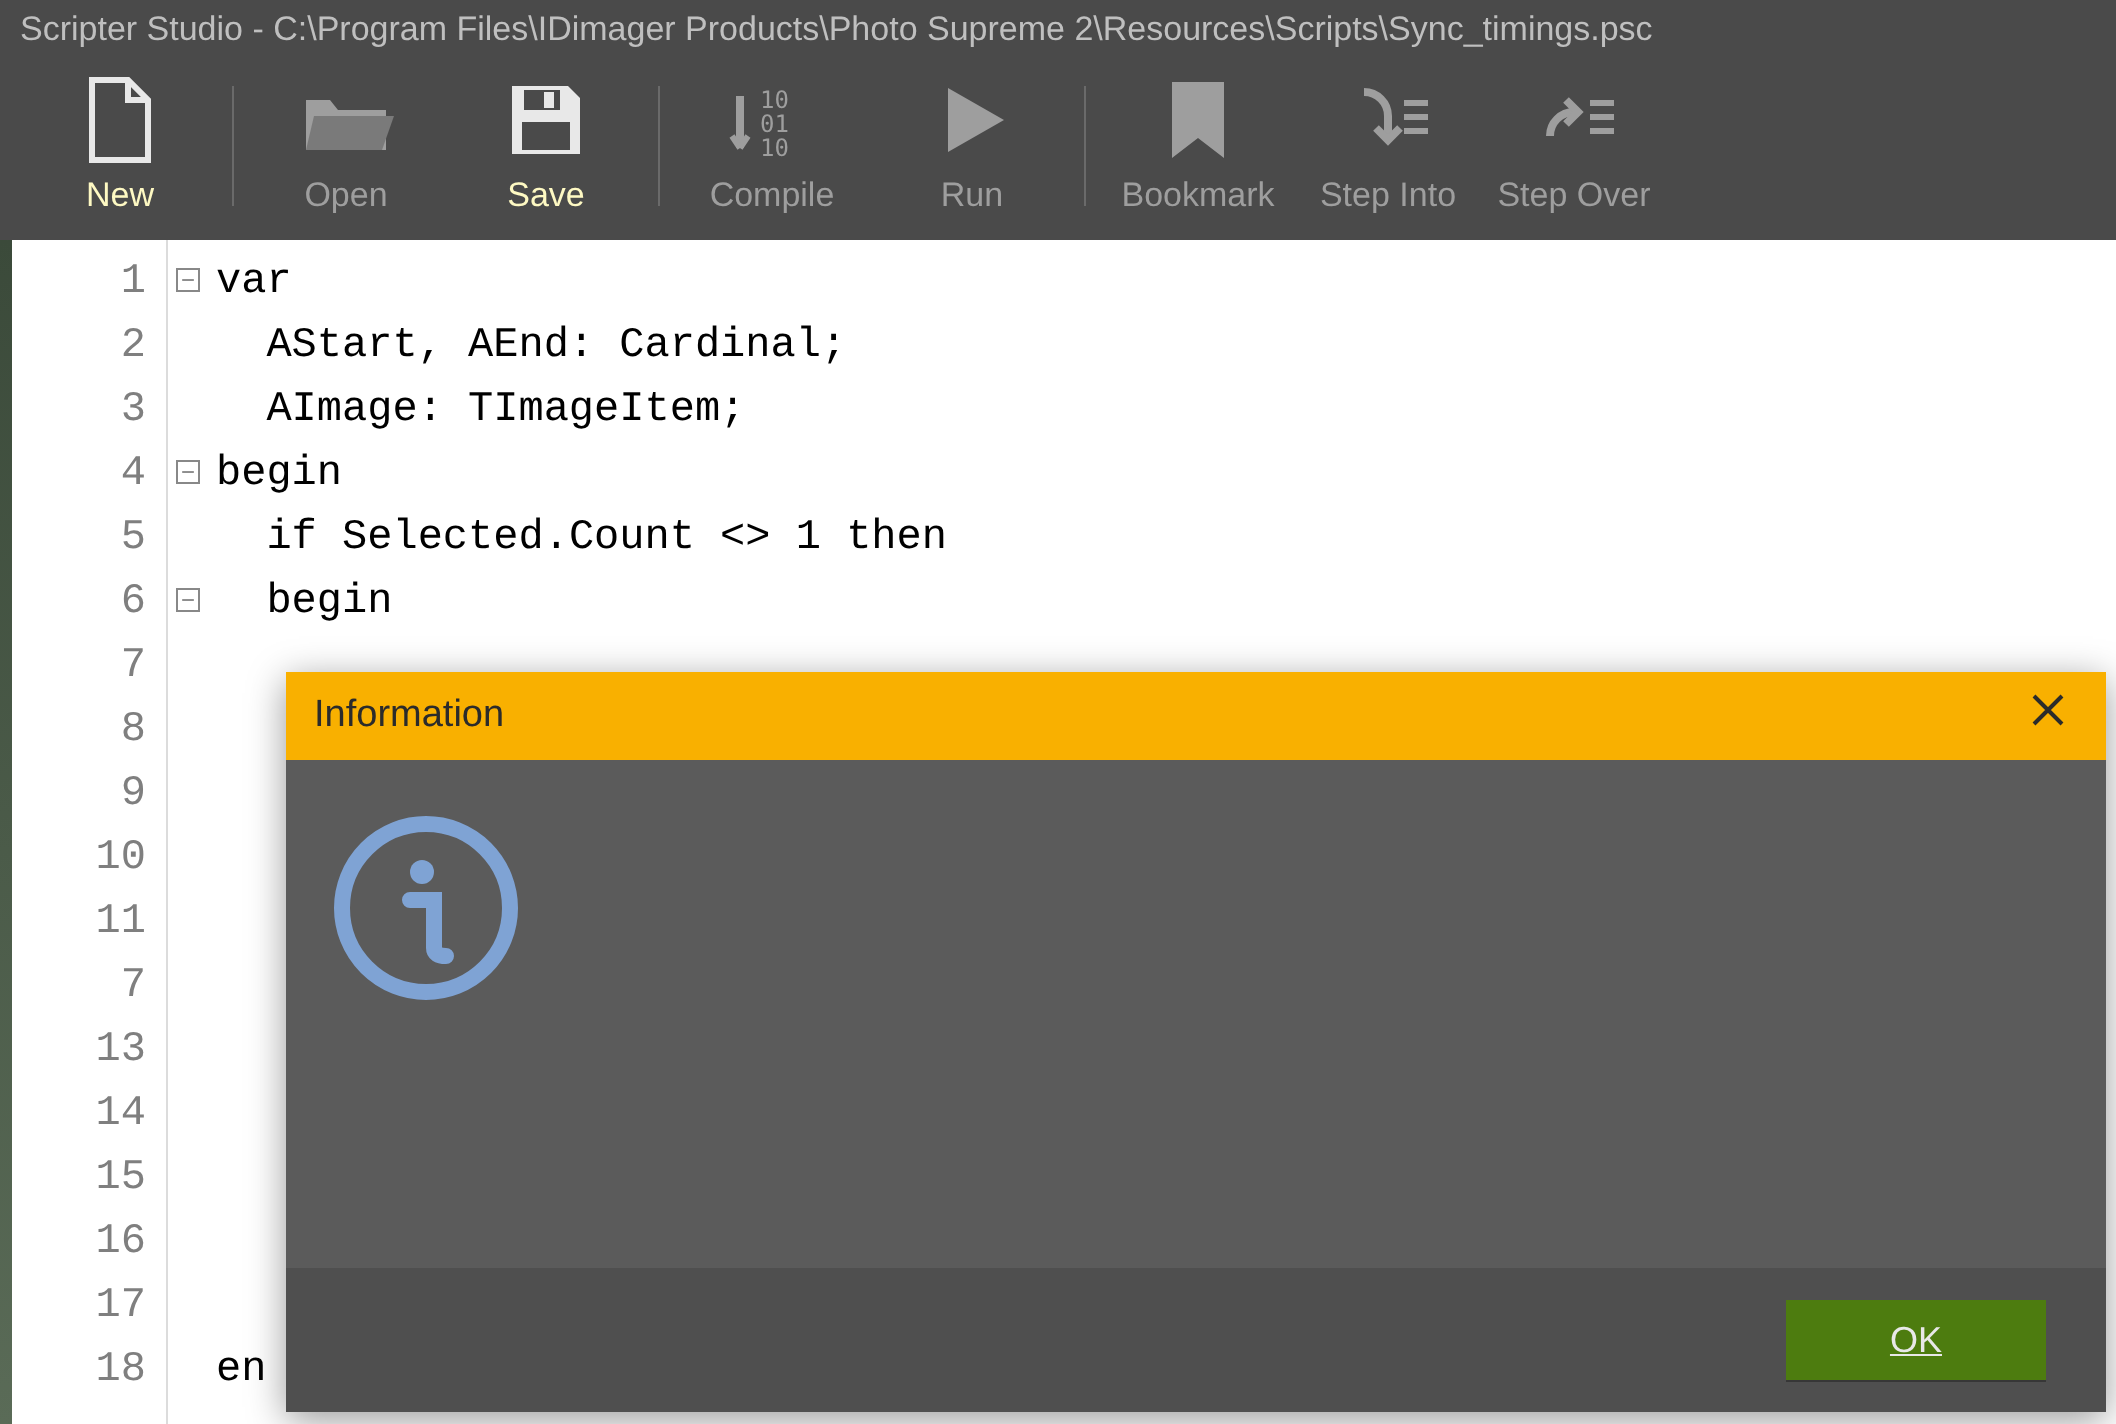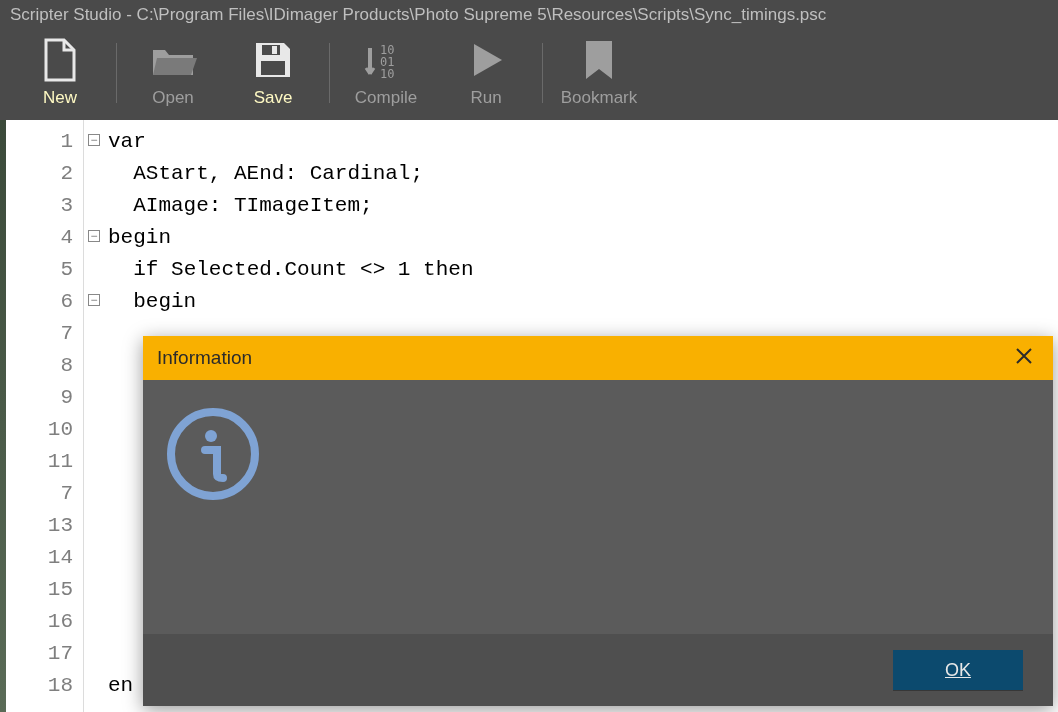--- a/index.html
+++ b/index.html
@@ -152,36 +152,36 @@
     }
     .dialog-footer {
       background: #4f4f4f;
       height: 72px;
       display:flex;
       justify-content: flex-end;
       align-items: center;
       padding-right: 30px;
     }
     .ok-btn {
-      background: #0c4a6e;
+      background: #4d7c0f;
       color: #e8e8e8;
       border: none;
       width: 130px;
       height: 40px;
       font-size: 18px;
       cursor:pointer;
       box-shadow: 0 1px 0 rgba(0,0,0,0.3);
       text-decoration: underline;
     }
   </style>
 </head>
 <body>
 
 <div class="titlebar">
-  <span>Scripter Studio - C:\Program Files\IDimager Products\Photo Supreme 5\Resources\Scripts\Sync_timings.psc</span>
+  <span>Scripter Studio - C:\Program Files\IDimager Products\Photo Supreme 2\Resources\Scripts\Sync_timings.psc</span>
 </div>
 
 <div class="toolbar">
   <div class="toolbar-btn active">
     <div class="icon-wrap">
       <svg width="40" height="44" viewBox="0 0 40 44">
           <path d="M6 2h18l10 10v30H6z" fill="none" stroke="#e8e8e8" stroke-width="3"></path>
           <path d="M24 2v10h10" fill="none" stroke="#e8e8e8" stroke-width="3"></path>
         </svg>
     </div>
@@ -230,20 +230,44 @@
     <span class="lbl">Run</span>
   </div>
   <div class="divider"></div>
   <div class="toolbar-btn">
     <div class="icon-wrap">
       <svg width="34" height="42" viewBox="0 0 34 42">
           <path d="M4 2h26v38l-13-10L4 40z" fill="#9e9e9e"></path>
         </svg>
     </div>
     <span class="lbl">Bookmark</span>
+  </div>
+  <div class="toolbar-btn" style="width:90px">
+    <div class="icon-wrap">
+      <svg width="44" height="40" viewBox="0 0 44 40">
+          <path d="M10 6a12 12 0 0 1 12 12v10" fill="none" stroke="#9e9e9e" stroke-width="4"></path>
+          <path d="M16 24l6 6 6-6" fill="none" stroke="#9e9e9e" stroke-width="4"></path>
+          <rect x="30" y="10" width="12" height="3" fill="#9e9e9e"></rect>
+          <rect x="30" y="17" width="12" height="3" fill="#9e9e9e"></rect>
+          <rect x="30" y="24" width="12" height="3" fill="#9e9e9e"></rect>
+        </svg>
+    </div>
+    <span class="lbl">Step Into</span>
+  </div>
+  <div class="toolbar-btn" style="width:96px">
+    <div class="icon-wrap">
+      <svg width="44" height="40" viewBox="0 0 44 40">
+          <path d="M10 28a12 12 0 0 1 12-12" fill="none" stroke="#9e9e9e" stroke-width="4"></path>
+          <path d="M18 10l6 6-6 6" fill="none" stroke="#9e9e9e" stroke-width="4"></path>
+          <rect x="30" y="10" width="12" height="3" fill="#9e9e9e"></rect>
+          <rect x="30" y="17" width="12" height="3" fill="#9e9e9e"></rect>
+          <rect x="30" y="24" width="12" height="3" fill="#9e9e9e"></rect>
+        </svg>
+    </div>
+    <span class="lbl">Step Over</span>
   </div>
 </div>
 
 <div class="editor-area">
   <div class="left-sliver"></div>
   <div class="gutter">
     <div>1</div>
     <div>2</div>
     <div>3</div>
     <div>4</div>

